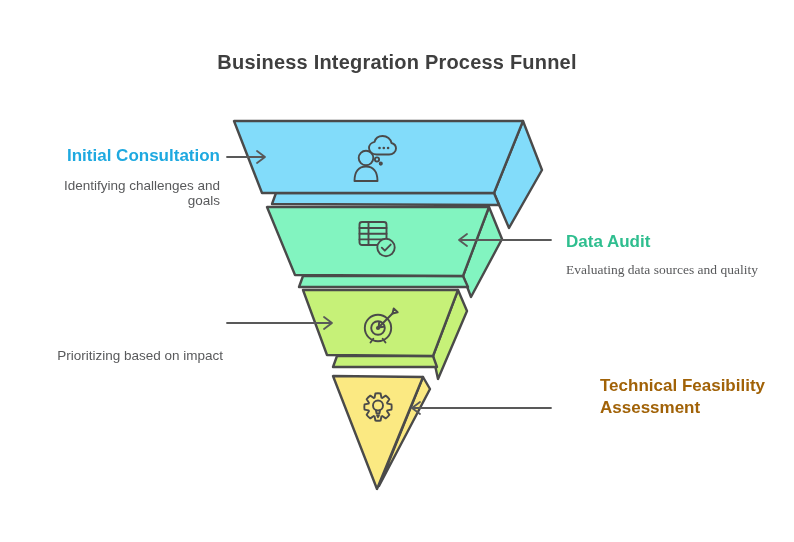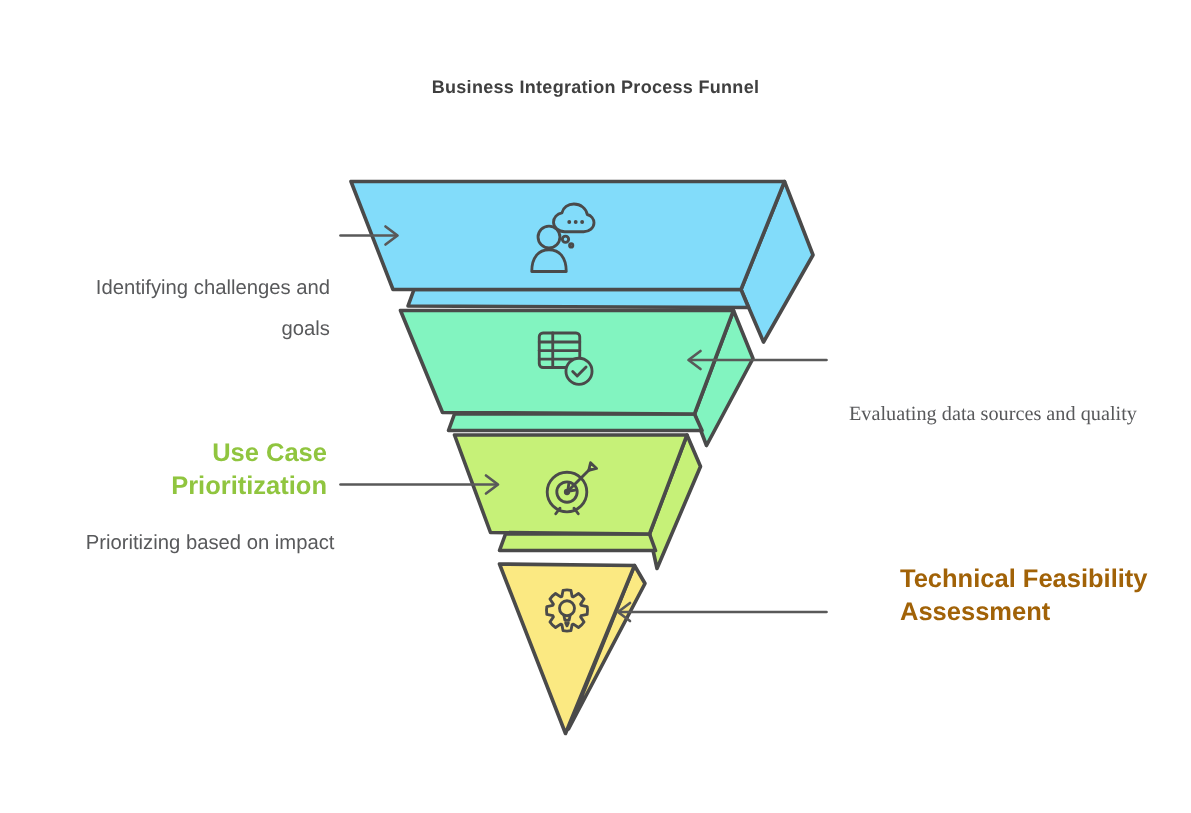--- a/index.html
+++ b/index.html
@@ -15,21 +15,21 @@
     position: relative;
     width: 794px;
     height: 542px;
   }
   .page-title {
     position: absolute;
     top: 51px;
     left: 0;
     width: 794px;
     text-align: center;
-    font-size: 12px;
+    font-size: 20px;
     font-weight: bold;
     color: var(--title-color, #3F3F3F);
     letter-spacing: 0.2px;
   }
   svg.diagram {
     position: absolute;
     top: 0;
     left: 0;
   }
   .shape {
@@ -57,21 +57,21 @@
   }
   .stage-label {
     position: absolute;
     font-size: 17px;
     font-weight: bold;
     line-height: 22px;
   }
   .stage-desc {
     position: absolute;
     font-size: 13.5px;
-    line-height: 27px;
+    line-height: 15px;
     color: var(--description-color, #58595B);
   }
   .align-right { text-align: right; }
 </style>
 </head>
 <body>
 
 <div class="canvas">
 
   <div class="page-title">Business Integration Process Funnel</div>
@@ -147,22 +147,23 @@
     <g class="connector">
       <line x1="227" y1="323" x2="331" y2="323"></line>
       <polyline points="324,317 332,323 324,329"></polyline>
     </g>
     <g class="connector">
       <line x1="413" y1="408" x2="551" y2="408"></line>
       <polyline points="420,402 412,408 420,414"></polyline>
     </g>
   </svg>
 
+  <div class="stage-label align-right" style="right: 574px; top: 145px; width: 220px; color: rgb(30, 169, 224);">Initial Consultation</div>
   <div class="stage-desc align-right" style="right:574px; top:178px; width:185px;">Identifying challenges and goals</div>
 
+  <div class="stage-label" style="left: 566px; top: 231px; width: 220px; color: rgb(47, 190, 143);">Data Audit</div>
   <div class="stage-desc" style="left:566px; top:262px; width:205px;font-family:Liberation Serif, serif;">Evaluating data sources and quality</div>
 
-  <div class="stage-label align-right" style="right: 576px; top: 291px; width: 150px; color: rgb(144, 197, 63);">Use Case Prioritization</div>
   <div class="stage-desc align-right" style="right:571px; top:348px; width:240px;">Prioritizing based on impact</div>
 
   <div class="stage-label" style="left: 600px; top: 375px; width: 200px; color: #a16207;">Technical Feasibility Assessment</div>
 
 </div>
 
 </body></html>

